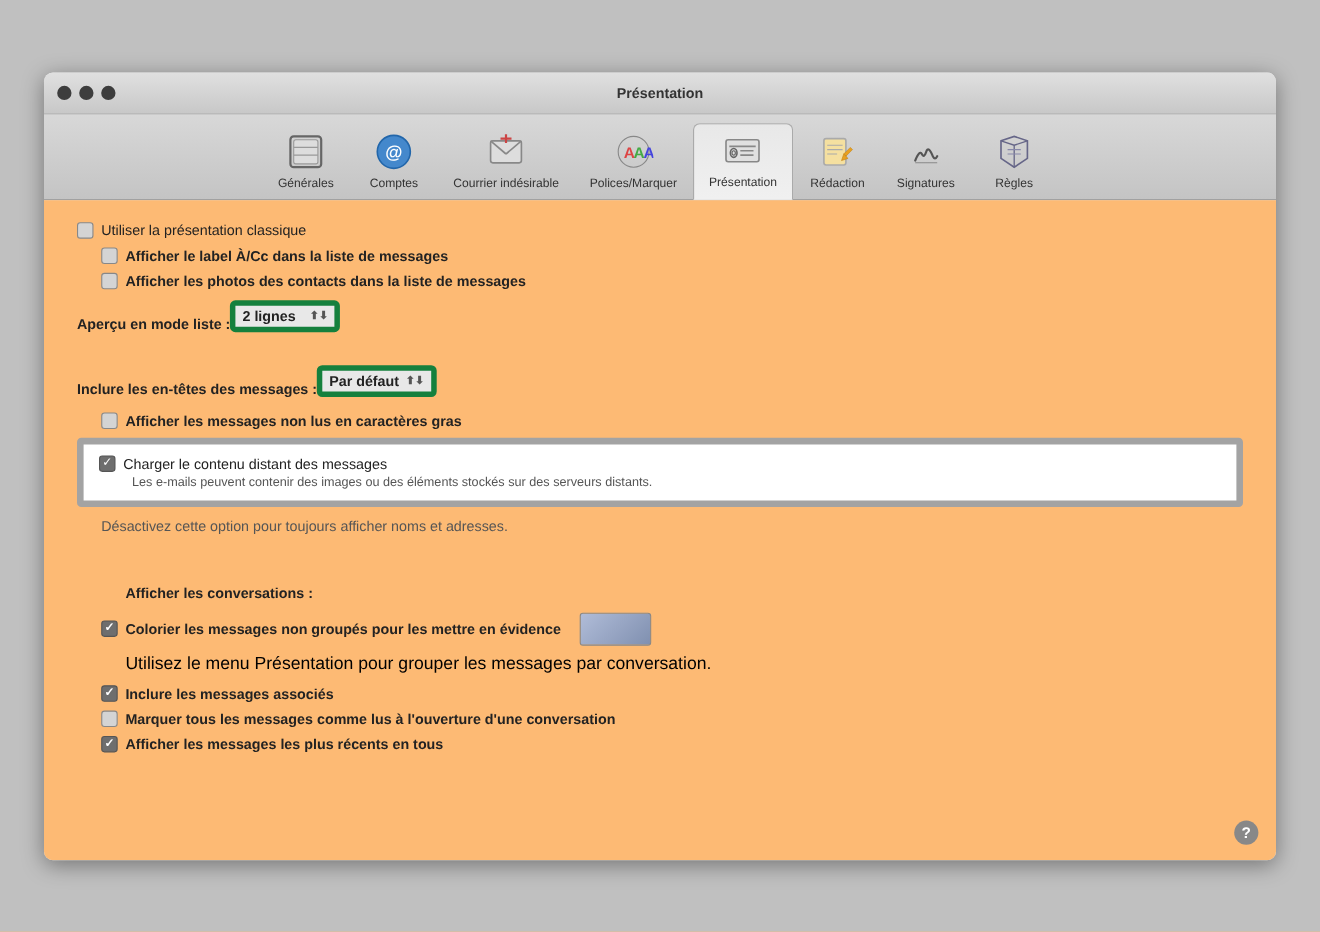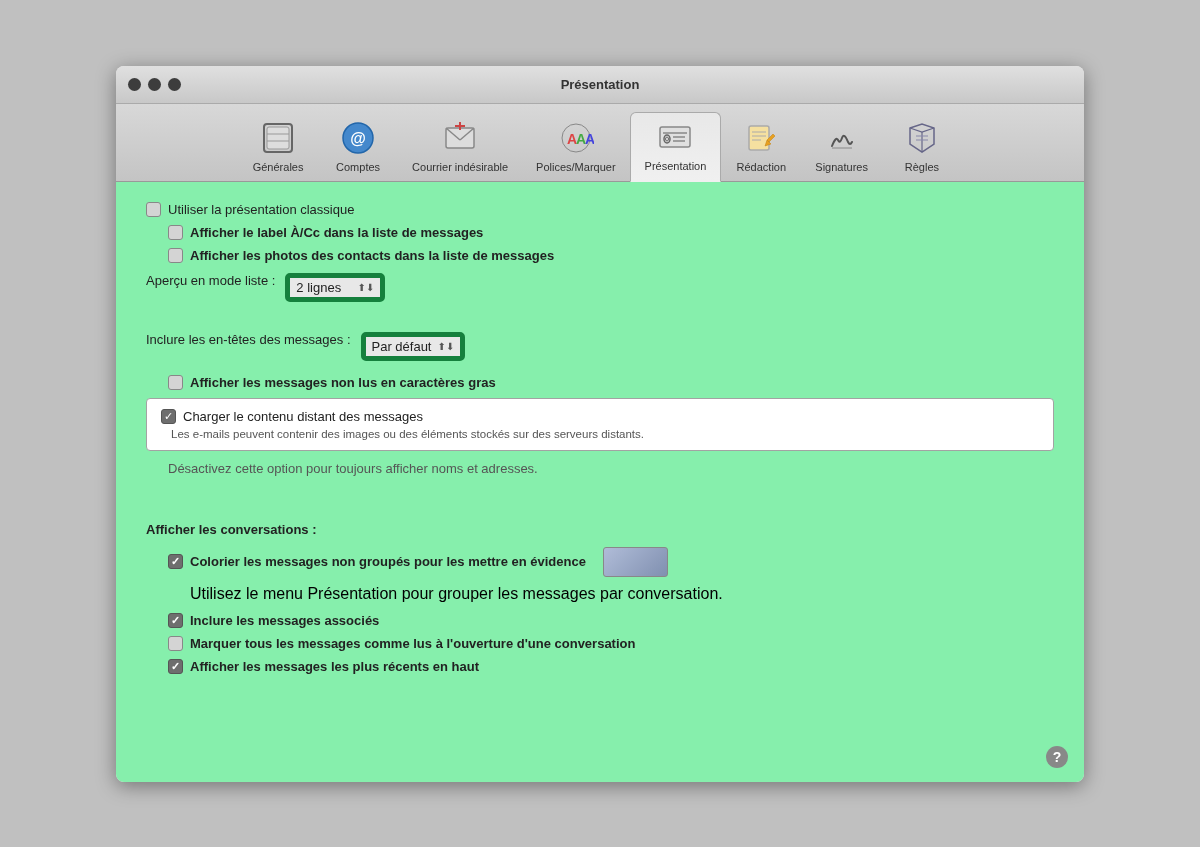--- a/index.html
+++ b/index.html
@@ -9,21 +9,21 @@
       background: #c0c0c0;
       display: flex;
       justify-content: center;
       align-items: center;
       width: 1200px;
       height: 847px;
       overflow: hidden;
     }
 
     .window {
-      width: 968px;
+      width: 1120px;
       background: #ebebeb;
       border-radius: 8px;
       box-shadow: 0 4px 20px rgba(0,0,0,0.4);
       overflow: hidden;
     }
 
     
     .title-bar {
       background: linear-gradient(to bottom, #e0e0e0, #c8c8c8);
       height: 38px;
@@ -97,21 +97,21 @@
       font-size: 28px;
     }
 
     .toolbar-label {
       font-size: 11px;
       color: #333;
     }
 
     
     .content {
-      background: #86efac;
+      background: #fdba74;
       padding: 20px 30px;
       min-height: 600px;
     }
 
     .checkbox-row {
       display: flex;
       align-items: center;
       gap: 7px;
       margin-bottom: 8px;
       font-size: 13px;
@@ -142,25 +142,25 @@
 
     .checkbox.checked::after {
       content: '✓';
       color: white;
       font-size: 11px;
       line-height: 1;
     }
 
     .label-row {
       display: flex;
-      align-items: flex-start;
-      gap: 10px;
+      align-items: flex-end;
       margin-bottom: 14px;
       font-size: 13px;
       color: #222;
+      font-weight: bold;
     }
 
     .select-box {
       display: inline-flex;
       align-items: center;
       background: #e8e8e8;
       border: 5px solid #15803d;
       border-radius: 5px;
       padding: 2px 6px;
       font-size: 13px;
@@ -173,49 +173,50 @@
       font-size: 10px;
       color: #555;
     }
 
     .section-label {
       font-size: 13px;
       font-weight: 600;
       color: #222;
       margin-bottom: 10px;
       margin-top: 16px;
+      margin-left: 44px;
     }
 
     .separator {
       height: 16px;
     }
 
     
     .highlight-box {
       background: white;
-      border: 1px solid #a3a3a3;
+      border: 6px solid #a3a3a3;
       border-radius: 4px;
       padding: 10px 14px;
       margin-bottom: 10px;
       margin-top: 2px;
     }
 
     .highlight-box .main-row {
       display: flex;
       align-items: center;
       gap: 7px;
       font-size: 13px;
       color: #222;
       margin-bottom: 4px;
     }
 
     .highlight-box .sub-text {
       font-size: 11.5px;
       color: #555;
-      margin-left: 10px;
+      margin-left: 30px;
     }
 
     .smart-address-block {
       margin-bottom: 14px;
     }
 
     .smart-address-block .sub-text {
       font-size: 13px;
       color: #555;
       margin-left: 22px;
@@ -451,20 +452,20 @@
         <span>Inclure les messages associés</span>
       </div>
 
       <div class="checkbox-row indented">
         <div class="checkbox"></div>
         <span>Marquer tous les messages comme lus à l'ouverture d'une conversation</span>
       </div>
 
       <div class="checkbox-row indented">
         <div class="checkbox checked"></div>
-        <span>Afficher les messages les plus récents en haut</span>
+        <span>Afficher les messages les plus récents en tous</span>
       </div>
 
     </div>
 
     <div class="help-btn">?</div>
   </div>
 </div>
 
 </body></html>

